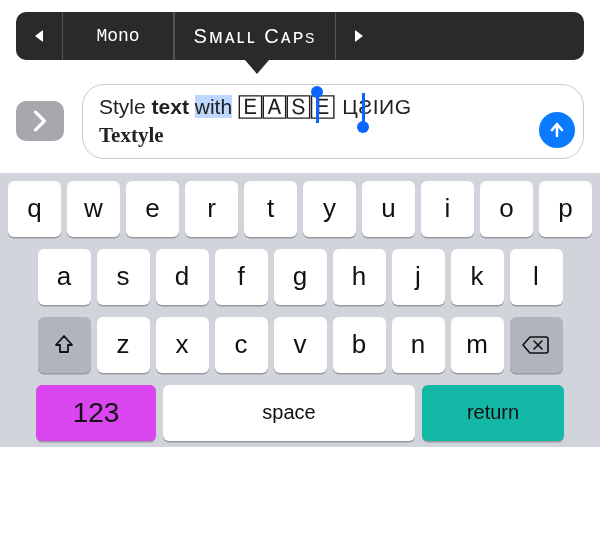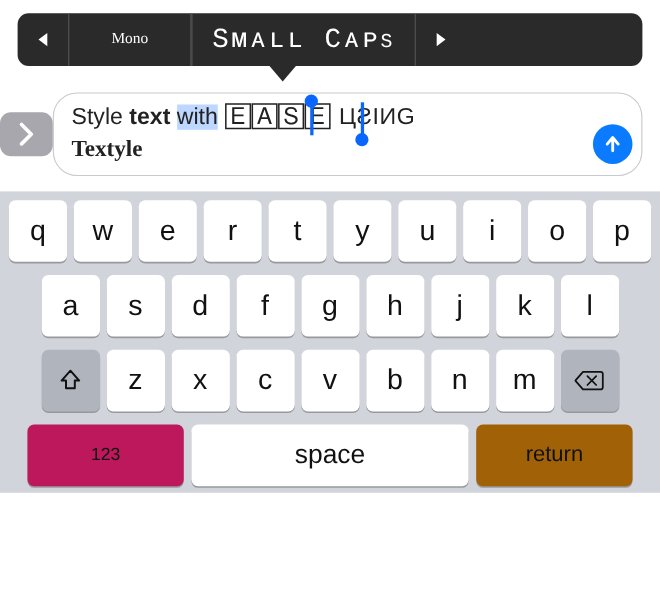--- a/index.html
+++ b/index.html
@@ -39,51 +39,50 @@
   }
   .picker-item {
     display: flex;
     align-items: center;
     justify-content: center;
     color: #fff;
     cursor: pointer;
     padding: 0 18px;
     white-space: nowrap;
   }
-  .mono { font-family: Liberation Serif, serif; font-size: 14px; min-width: 110px; }
+  .mono { font-family: Liberation Mono, monospace; font-size: 18px; min-width: 110px; }
   .gothic {
     font-family: "UnifrakturCook", "UnifrakturMaguntia", "Old English Text MT", serif;
     font-weight: 700;
     font-size: 22px;
     letter-spacing: 0.5px;
     min-width: 200px;
   }
   .smallcaps {
     font-variant: small-caps;
-    font-size: 25px;
+    font-size: 20px;
     letter-spacing: 2px;
     min-width: 160px;
-    font-family: Liberation Mono, monospace;
   }
   .picker-tail {
     position: absolute;
     top: 60px;
     left: 245px;
     width: 0; height: 0;
     border-left: 12px solid transparent;
     border-right: 12px solid transparent;
     border-top: 14px solid #2a2a2a;
   }
 
   
   .input-row {
     display: flex;
     align-items: center;
-    padding: 24px 16px 14px 0;
-    gap: 0;
+    padding: 24px 16px 14px 16px;
+    gap: 18px;
   }
   .plugin-btn {
     width: 48px;
     height: 40px;
     background: #a7a7ad;
     border-radius: 10px;
     display: flex;
     align-items: center;
     justify-content: center;
     color: #fff;
@@ -170,23 +169,23 @@
   }
   .krow.r1 .key { width: 53px; }
   .krow.r2 .key { width: 53px; }
   .krow.r2 { padding: 0 20px; }
   .krow.r3 .key { width: 53px; }
   .key.fn {
     background: #b0b4bd;
     width: 68px;
   }
   .krow.r4 { margin-bottom: 0; gap: 7px; }
-  .key.k123 { background: #be185d; width: 142px; font-size: 16px; }
-  .key.space { width: 252px; font-size: 24px; }
-  .key.return { background: #a16207; width: 142px; font-size: 20px; }
+  .key.k123 { background: #d946ef; width: 120px; font-size: 28px; }
+  .key.space { width: 252px; font-size: 20px; }
+  .key.return { background: #14b8a6; width: 142px; font-size: 20px; }
 
   svg.icon { display: block; }
 </style>
 </head>
 <body>
 
 <div class="picker-wrap">
   <div class="picker">
     <div class="picker-arrow">
       <svg class="icon" width="14" height="16" viewBox="0 0 14 16">

